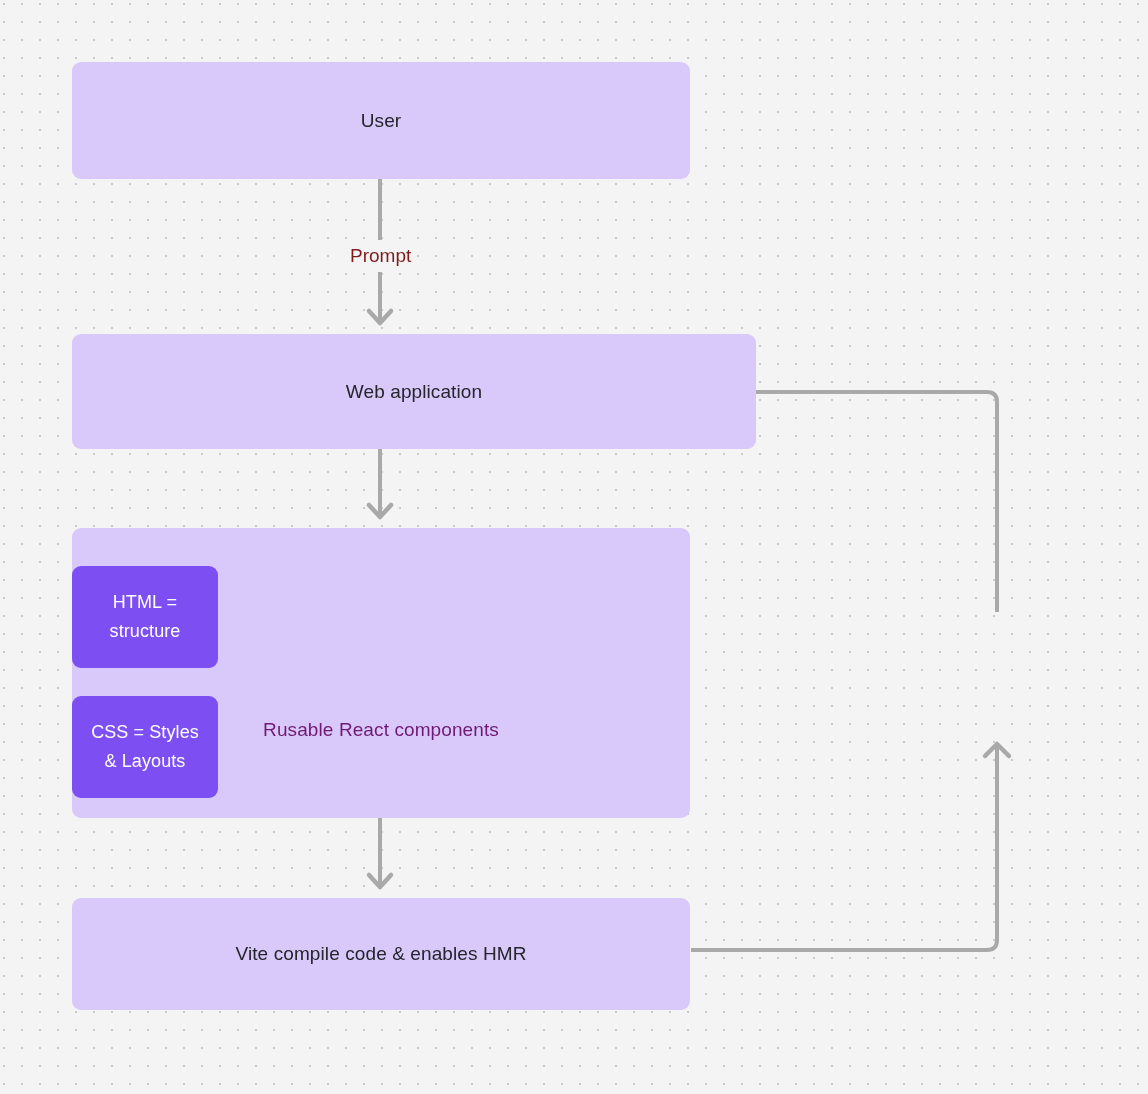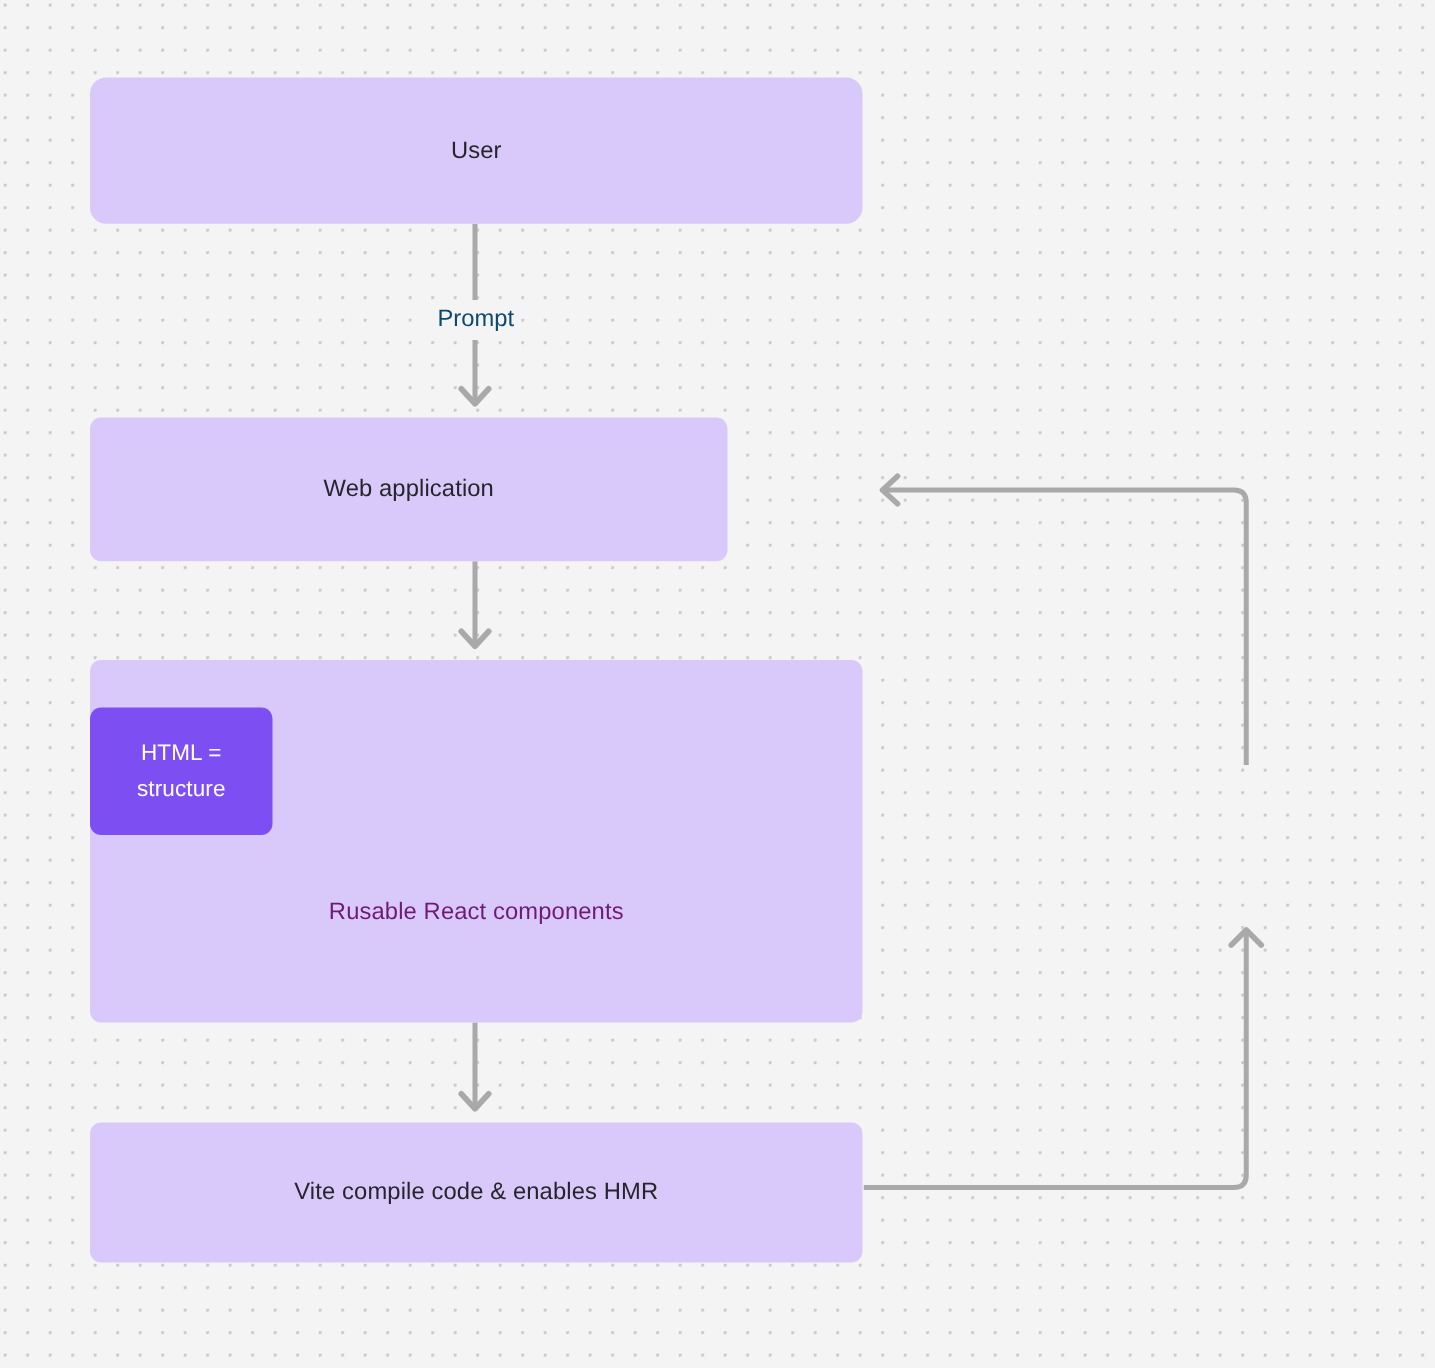--- a/index.html
+++ b/index.html
@@ -41,22 +41,22 @@
     letter-spacing: 0.1px;
     z-index: 3;
   }
 
   .node-label {
     display: block;
     white-space: pre-line;
   }
 
   
-  #node-user        { left: 72px;  top: 62px;  width: 618px; height: 117px; border-radius: 13px; }
-  #node-web-app     { left: 72px;  top: 334px; width: 510px; height: 115px; }
+  #node-user        { left: 72px;  top: 62px;  width: 618px; height: 117px; }
+  #node-web-app     { left: 72px;  top: 334px; width: 684px; height: 115px; }
   #node-components  { left: 72px;  top: 528px; width: 618px; height: 290px;
                       display: block; }
   #node-vite        { left: 72px;  top: 898px; width: 618px; height: 112px; text-align: center; }
   #node-render-ui   { left: 902px; top: 613px; width: 190px; height: 116px; }
 
   
   .chips {
     position: absolute;
     left: 0; right: 0;
     top: 38px;
@@ -112,21 +112,21 @@
     fill: none;
     stroke: #a9a9a9;
     stroke-width: 4.5;
     stroke-linecap: round;
     stroke-linejoin: round;
   }
 
   .edge-label {
     position: absolute;
     font-size: 19px;
-    color: #0c4a6e;
+    color: #7f1d1d;
     background: #f4f4f4;
     padding: 0 6px;
     z-index: 4;
     white-space: nowrap;
   }
 
   #label-prompt { left: 344px; top: 245px; }
 </style>
 </head>
 <body>
@@ -172,20 +172,24 @@
   <div class="node" id="node-web-app">
     <span class="node-label">Web application</span>
   </div>
 
   <div class="node" id="node-components">
     <div class="chips">
       <div class="chip">
         <span class="node-label">HTML =
 structure</span>
       </div>
+      <div class="chip">
+        <span class="node-label">CSS = Styles
+&amp; Layouts</span>
+      </div>
     </div>
     <div class="subcaption">Rusable React components</div>
   </div>
 
   <div class="node" id="node-vite">
     <span class="node-label">Vite compile code &amp; enables HMR</span>
   </div>
 
 
 </div>

